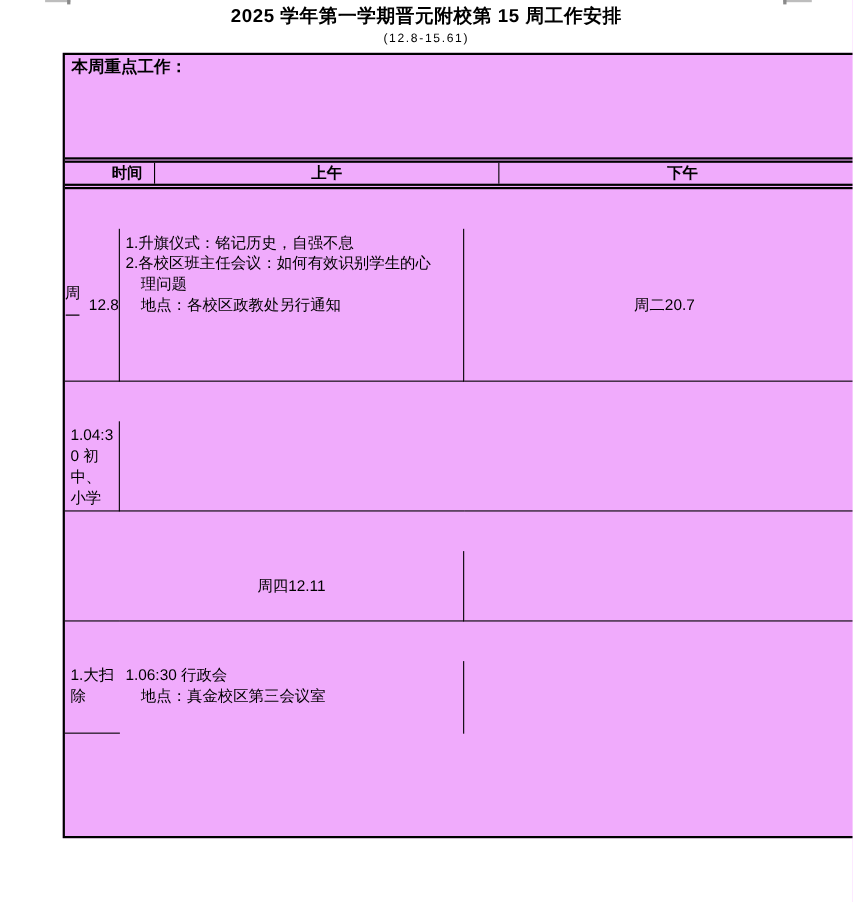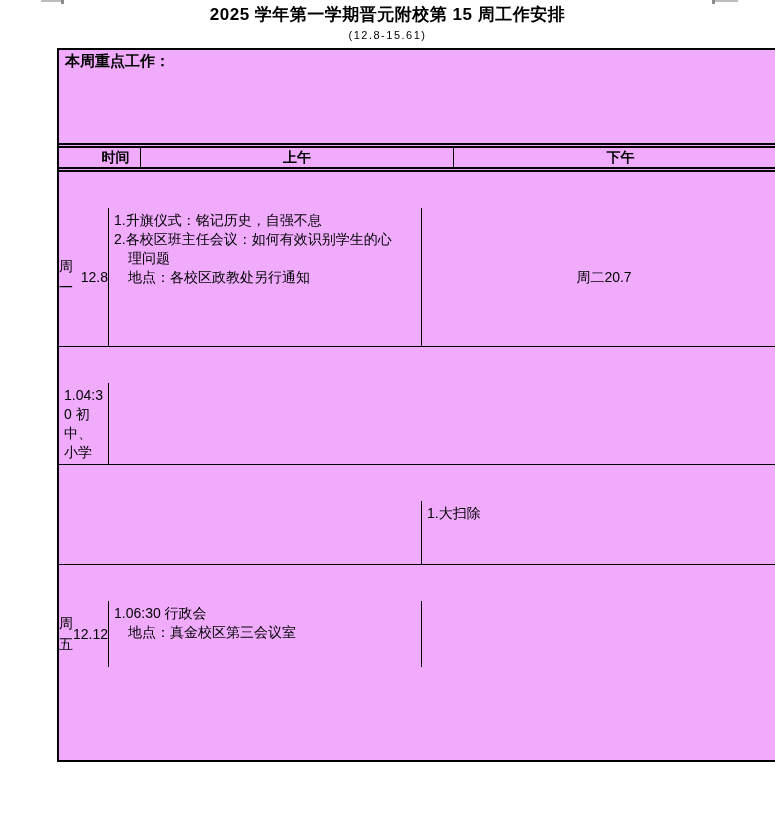--- a/index.html
+++ b/index.html
@@ -165,31 +165,31 @@
         <div class="cell-text"></div>
       </div>
 
       <div class="gcell content-cell">
         <div class="cell-text"></div>
       </div>
       <div class="gcell content-cell last-col">
         <div class="cell-text"></div>
       </div>
 
+      <div class="gcell time-cell">
+        <div>周四</div>
+        <div>12.11</div>
+      </div>
       <div class="gcell content-cell">
         <div class="cell-text"></div>
       </div>
       <div class="gcell content-cell last-col">
         <div class="cell-text">1.大扫除</div>
       </div>
 
-      <div class="gcell time-cell last-row">
-        <div>周五</div>
-        <div>12.12</div>
-      </div>
       <div class="gcell content-cell last-row">
         <div class="cell-text">1.06:30 行政会
 　地点：真金校区第三会议室</div>
       </div>
       <div class="gcell content-cell last-col last-row">
         <div class="cell-text"></div>
       </div>
 
     </div>
   </div>

